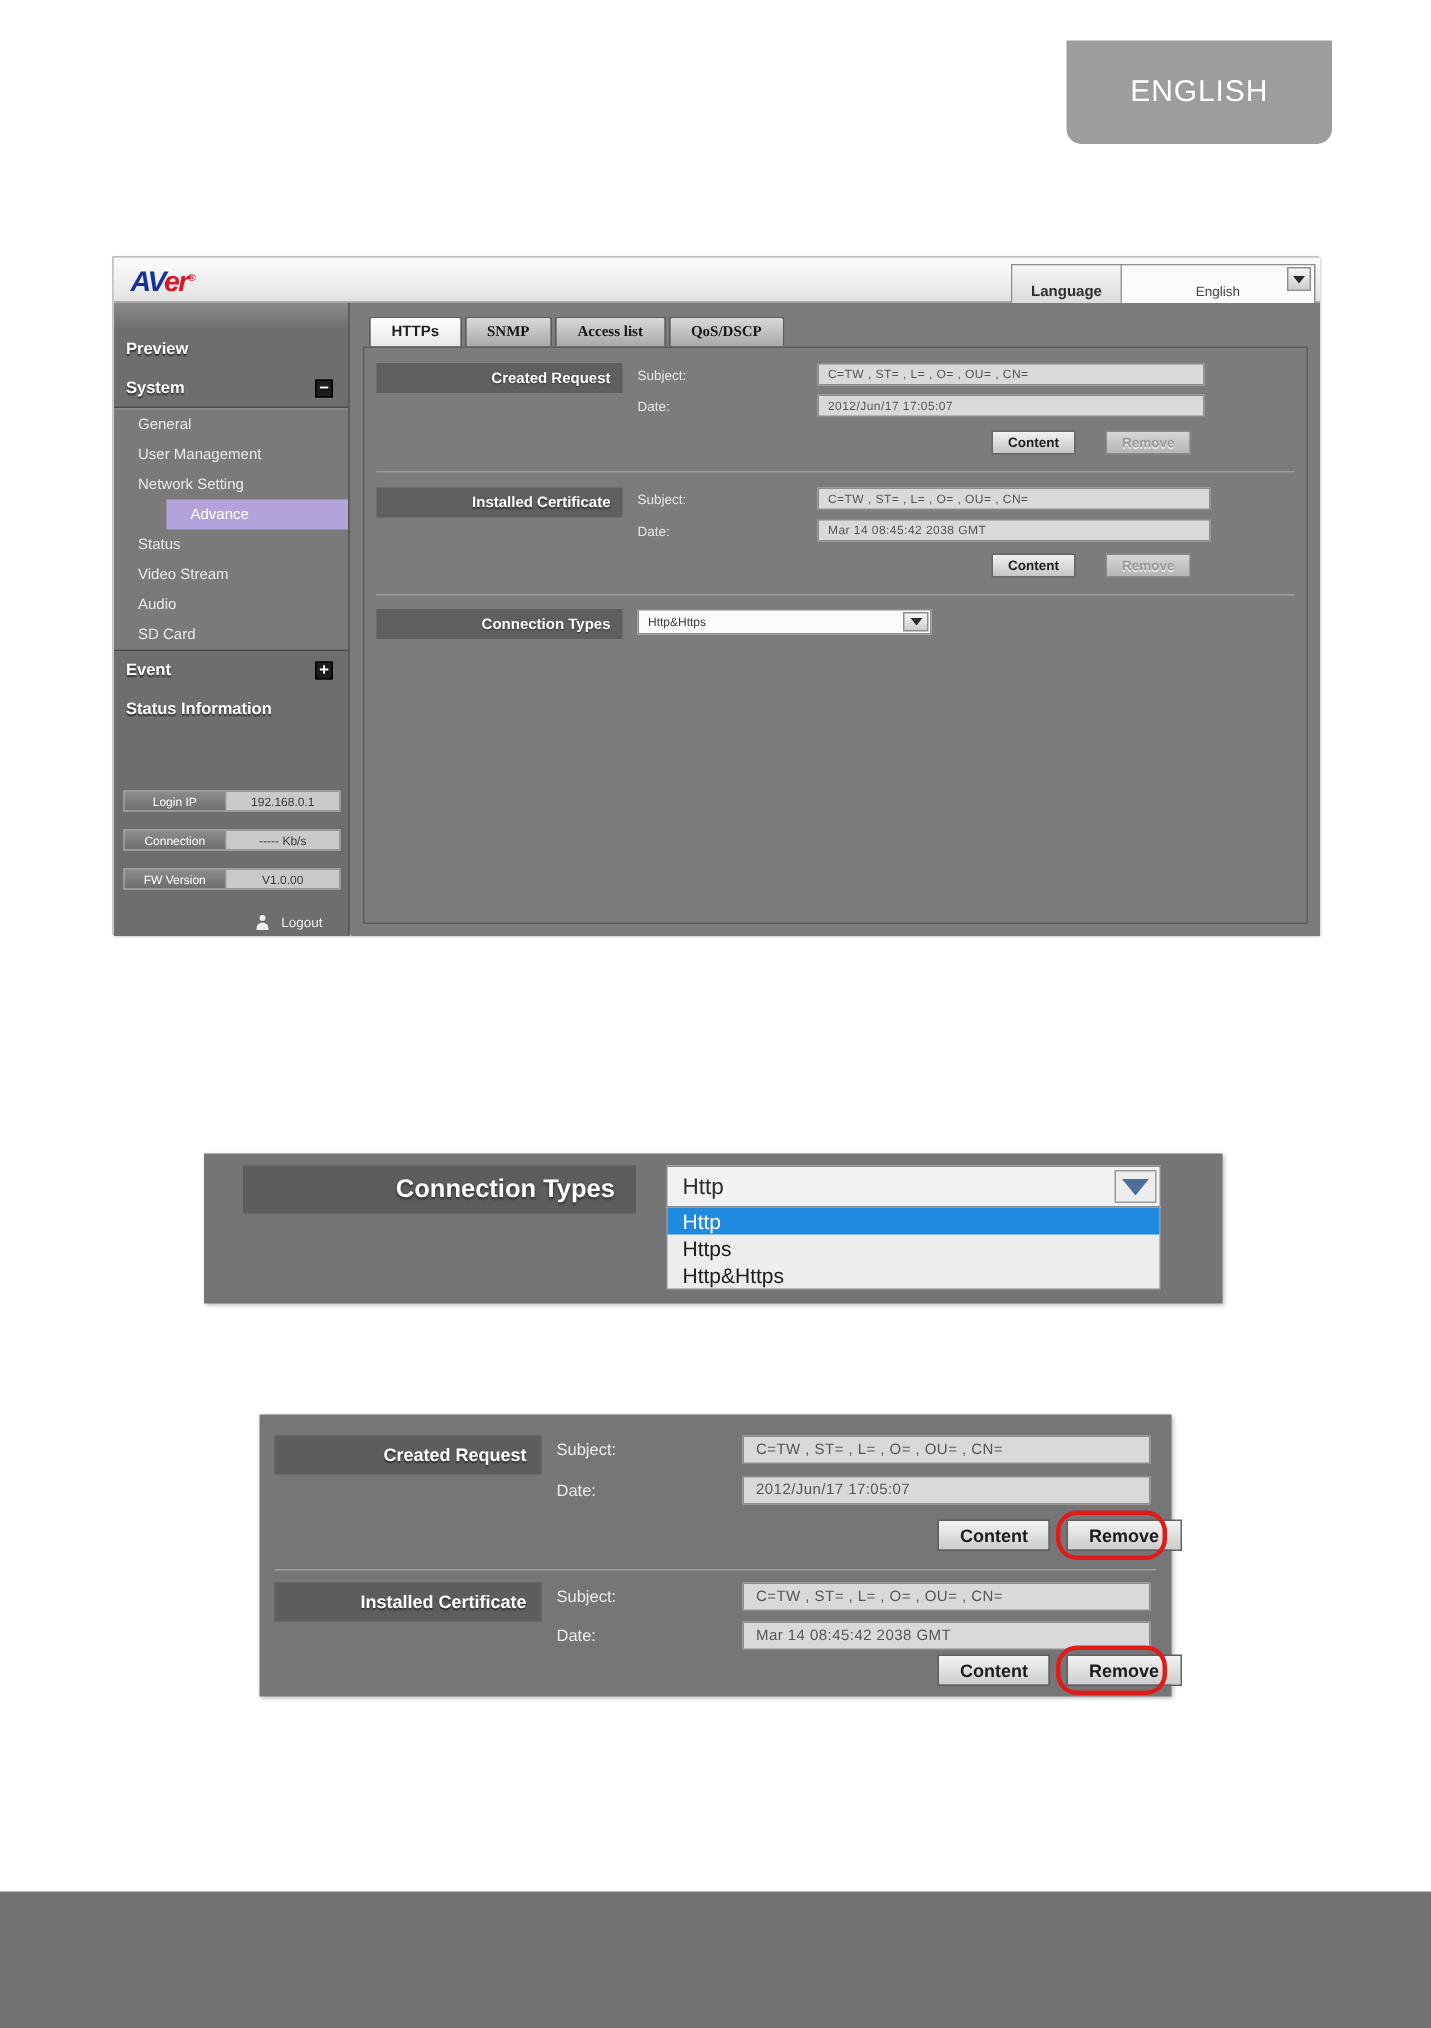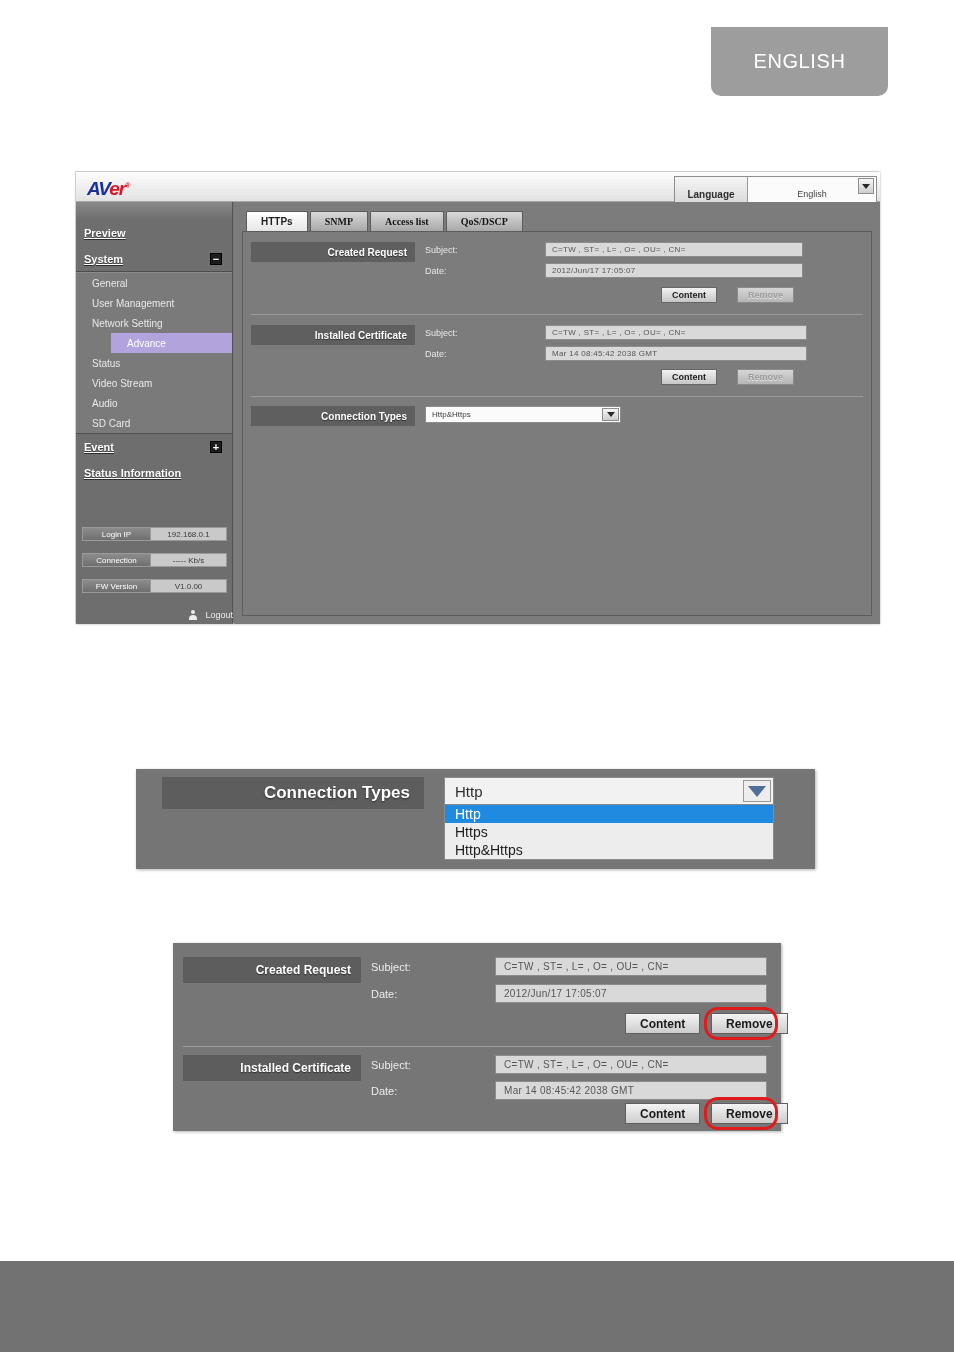--- a/index.html
+++ b/index.html
@@ -71,21 +71,20 @@
     border-right:1px solid #555;
   }
   .nav-top{
     height:18px; background:linear-gradient(#8a8a8a,#6e6e6e);
   }
   .nav-main{
     height:26px; display:flex; align-items:center; padding:0 8px;
     color:#ffffff; font-size:11px; font-weight:bold;
     position:relative;
     text-shadow:0 1px 1px rgba(0,0,0,.6);
-    text-decoration:underline;
   }
   .nav-main.sep{ border-bottom:1px solid #4d4d4d; }
   .pm{
     position:absolute; right:10px; top:7px;
     width:12px; height:12px; background:#1d1d1d; border:1px solid #000;
     display:flex; align-items:center; justify-content:center;
     color:#fff; font-size:11px; line-height:10px; font-weight:bold;
   }
   .sub-wrap{
     border-top:1px solid #8b8b8b; border-bottom:1px solid #4f4f4f;
@@ -108,21 +107,21 @@
     align-items:center; justify-content:center;
     border-right:1px solid #9a9a9a;
   }
   .stat .v{
     flex:1; display:flex; align-items:center; justify-content:center;
     font-size:8px; color:#3a3a3a;
   }
   .logout-row{
     position:absolute; left:0; bottom:4px; width:157px;
     display:flex; align-items:center; justify-content:flex-end;
-    gap:8px;
+    padding-right:18px; gap:8px;
     color:#eeeeee; font-size:9px;
   }
   .person{
     width:8px;height:10px;position:relative;
   }
   .person:before{content:"";position:absolute;left:2px;top:0;width:4px;height:4px;border-radius:50%;background:#eee;}
   .person:after{content:"";position:absolute;left:0;top:5px;width:8px;height:5px;border-radius:4px 4px 0 0;background:#eee;}
 
   
   .content{

